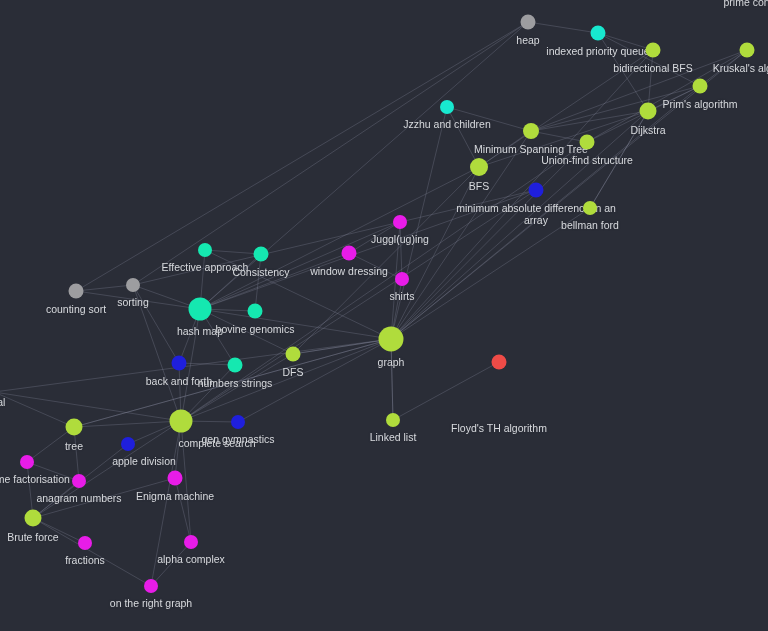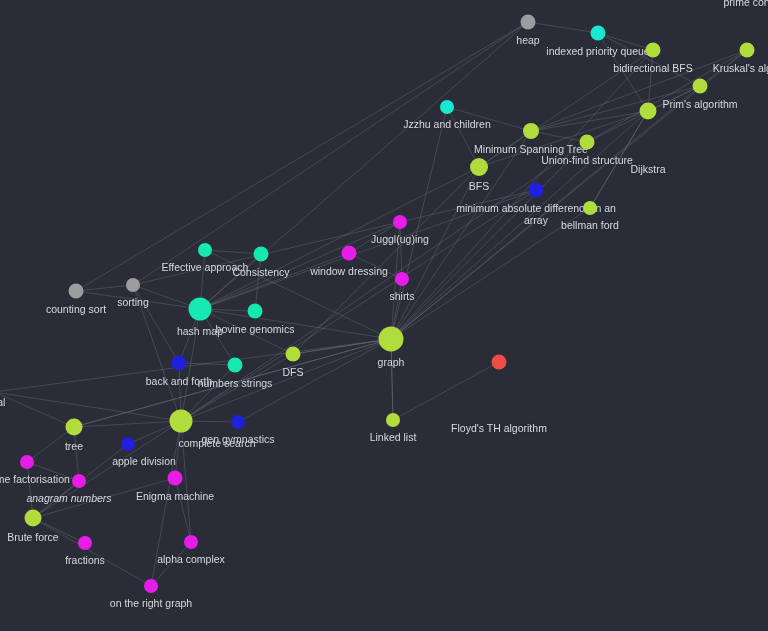--- a/index.html
+++ b/index.html
@@ -147,21 +147,21 @@
       <div class="node" style="left: 598px; top: 33px; width: 15px; height: 15px; background: rgb(24, 232, 207);"></div>
       <div class="node-label" style="left: 598px; top: 44.5px; color: rgb(216, 218, 222);">indexed priority queue</div>
       <div class="node" style="left: 653px; top: 50px; width: 15px; height: 15px; background: rgb(176, 220, 60);"></div>
       <div class="node-label" style="left: 653px; top: 61.5px; color: rgb(216, 218, 222);">bidirectional BFS</div>
       <div class="node" style="left: 747px; top: 50px; width: 15px; height: 15px; background: rgb(176, 220, 60);"></div>
       <div class="node-label" style="left: 747px; top: 61.5px; color: rgb(216, 218, 222);">Kruskal's algor</div>
       <div class="node-label" style="left: 755px; top: -4px; color: rgb(216, 218, 222);">prime connec</div>
       <div class="node" style="left: 700px; top: 86px; width: 15px; height: 15px; background: rgb(176, 220, 60);"></div>
       <div class="node-label" style="left: 700px; top: 97.5px; color: rgb(216, 218, 222);">Prim's algorithm</div>
       <div class="node" style="left: 648px; top: 111px; width: 17px; height: 17px; background: rgb(176, 220, 60);"></div>
-      <div class="node-label" style="left: 648px; top: 123.5px; color: rgb(216, 218, 222); margin-top: 39px;">Dijkstra</div>
+      <div class="node-label" style="left: 648px; top: 123.5px; color: rgb(216, 218, 222);">Dijkstra</div>
       <div class="node" style="left: 447px; top: 107px; width: 14px; height: 14px; background: rgb(24, 232, 207);"></div>
       <div class="node-label" style="left: 447px; top: 118px; color: rgb(216, 218, 222);">Jzzhu and children</div>
       <div class="node" style="left: 531px; top: 131px; width: 16px; height: 16px; background: rgb(176, 220, 60);"></div>
       <div class="node-label" style="left: 531px; top: 143px; color: rgb(216, 218, 222);">Minimum Spanning Tree</div>
       <div class="node" style="left: 587px; top: 142px; width: 15px; height: 15px; background: rgb(176, 220, 60);"></div>
       <div class="node-label" style="left: 587px; top: 153.5px; color: rgb(216, 218, 222);">Union-find structure</div>
       <div class="node" style="left: 479px; top: 167px; width: 18px; height: 18px; background: rgb(176, 220, 60);"></div>
       <div class="node-label" style="left: 479px; top: 180px; color: rgb(216, 218, 222);">BFS</div>
       <div class="node" style="left: 536px; top: 190px; width: 15px; height: 15px; background: rgb(31, 31, 220);"></div>
       <div class="node-label" style="left: 536px; top: 201.5px; color: rgb(216, 218, 222);">minimum absolute difference in an
@@ -203,21 +203,21 @@
       <div class="node-label" style="left: 74px; top: 439.5px; color: rgb(216, 218, 222); text-align: right;">tree</div>
       <div class="node" style="left: 181px; top: 421px; width: 23px; height: 23px; background: rgb(176, 220, 60);"></div>
       <div class="node-label" style="left: 181px; top: 436.5px; color: rgb(216, 218, 222); margin-left: 36px;">complete search</div>
       <div class="node" style="left: 238px; top: 422px; width: 14px; height: 14px; background: rgb(31, 31, 220);"></div>
       <div class="node-label" style="left: 238px; top: 433px; color: rgb(216, 218, 222);">gen gymnastics</div>
       <div class="node" style="left: 128px; top: 444px; width: 14px; height: 14px; background: rgb(31, 31, 220);"></div>
       <div class="node-label" style="left: 132px; top: 455px; color: rgb(216, 218, 222); margin-left: 12px;">apple division</div>
       <div class="node" style="left: 27px; top: 462px; width: 14px; height: 14px; background: rgb(232, 28, 232);"></div>
       <div class="node-label" style="left: 27px; top: 473px; color: rgb(216, 218, 222);">prime factorisation</div>
       <div class="node" style="left: 79px; top: 481px; width: 14px; height: 14px; background: rgb(232, 28, 232);"></div>
-      <div class="node-label" style="left: 69px; top: 492px; color: rgb(216, 218, 222); font-style: italic;">anagram numbers</div>
+      <div class="node-label" style="left: 79px; top: 492px; color: rgb(216, 218, 222);">anagram numbers</div>
       <div class="node" style="left: 175px; top: 478px; width: 15px; height: 15px; background: rgb(232, 28, 232);"></div>
       <div class="node-label" style="left: 175px; top: 489.5px; color: rgb(216, 218, 222); text-align: right;">Enigma machine</div>
       <div class="node" style="left: 33px; top: 518px; width: 17px; height: 17px; background: rgb(176, 220, 60);"></div>
       <div class="node-label" style="left: 33px; top: 530.5px; color: rgb(216, 218, 222);">Brute force</div>
       <div class="node" style="left: 85px; top: 543px; width: 14px; height: 14px; background: rgb(232, 28, 232);"></div>
       <div class="node-label" style="left: 85px; top: 554px; color: rgb(216, 218, 222);">fractions</div>
       <div class="node" style="left: 191px; top: 542px; width: 14px; height: 14px; background: rgb(232, 28, 232);"></div>
       <div class="node-label" style="left: 191px; top: 553px; color: rgb(216, 218, 222);">alpha complex</div>
       <div class="node" style="left: 151px; top: 586px; width: 14px; height: 14px; background: rgb(232, 28, 232);"></div>
       <div class="node-label" style="left: 151px; top: 597px; color: rgb(216, 218, 222);">on the right graph</div>

